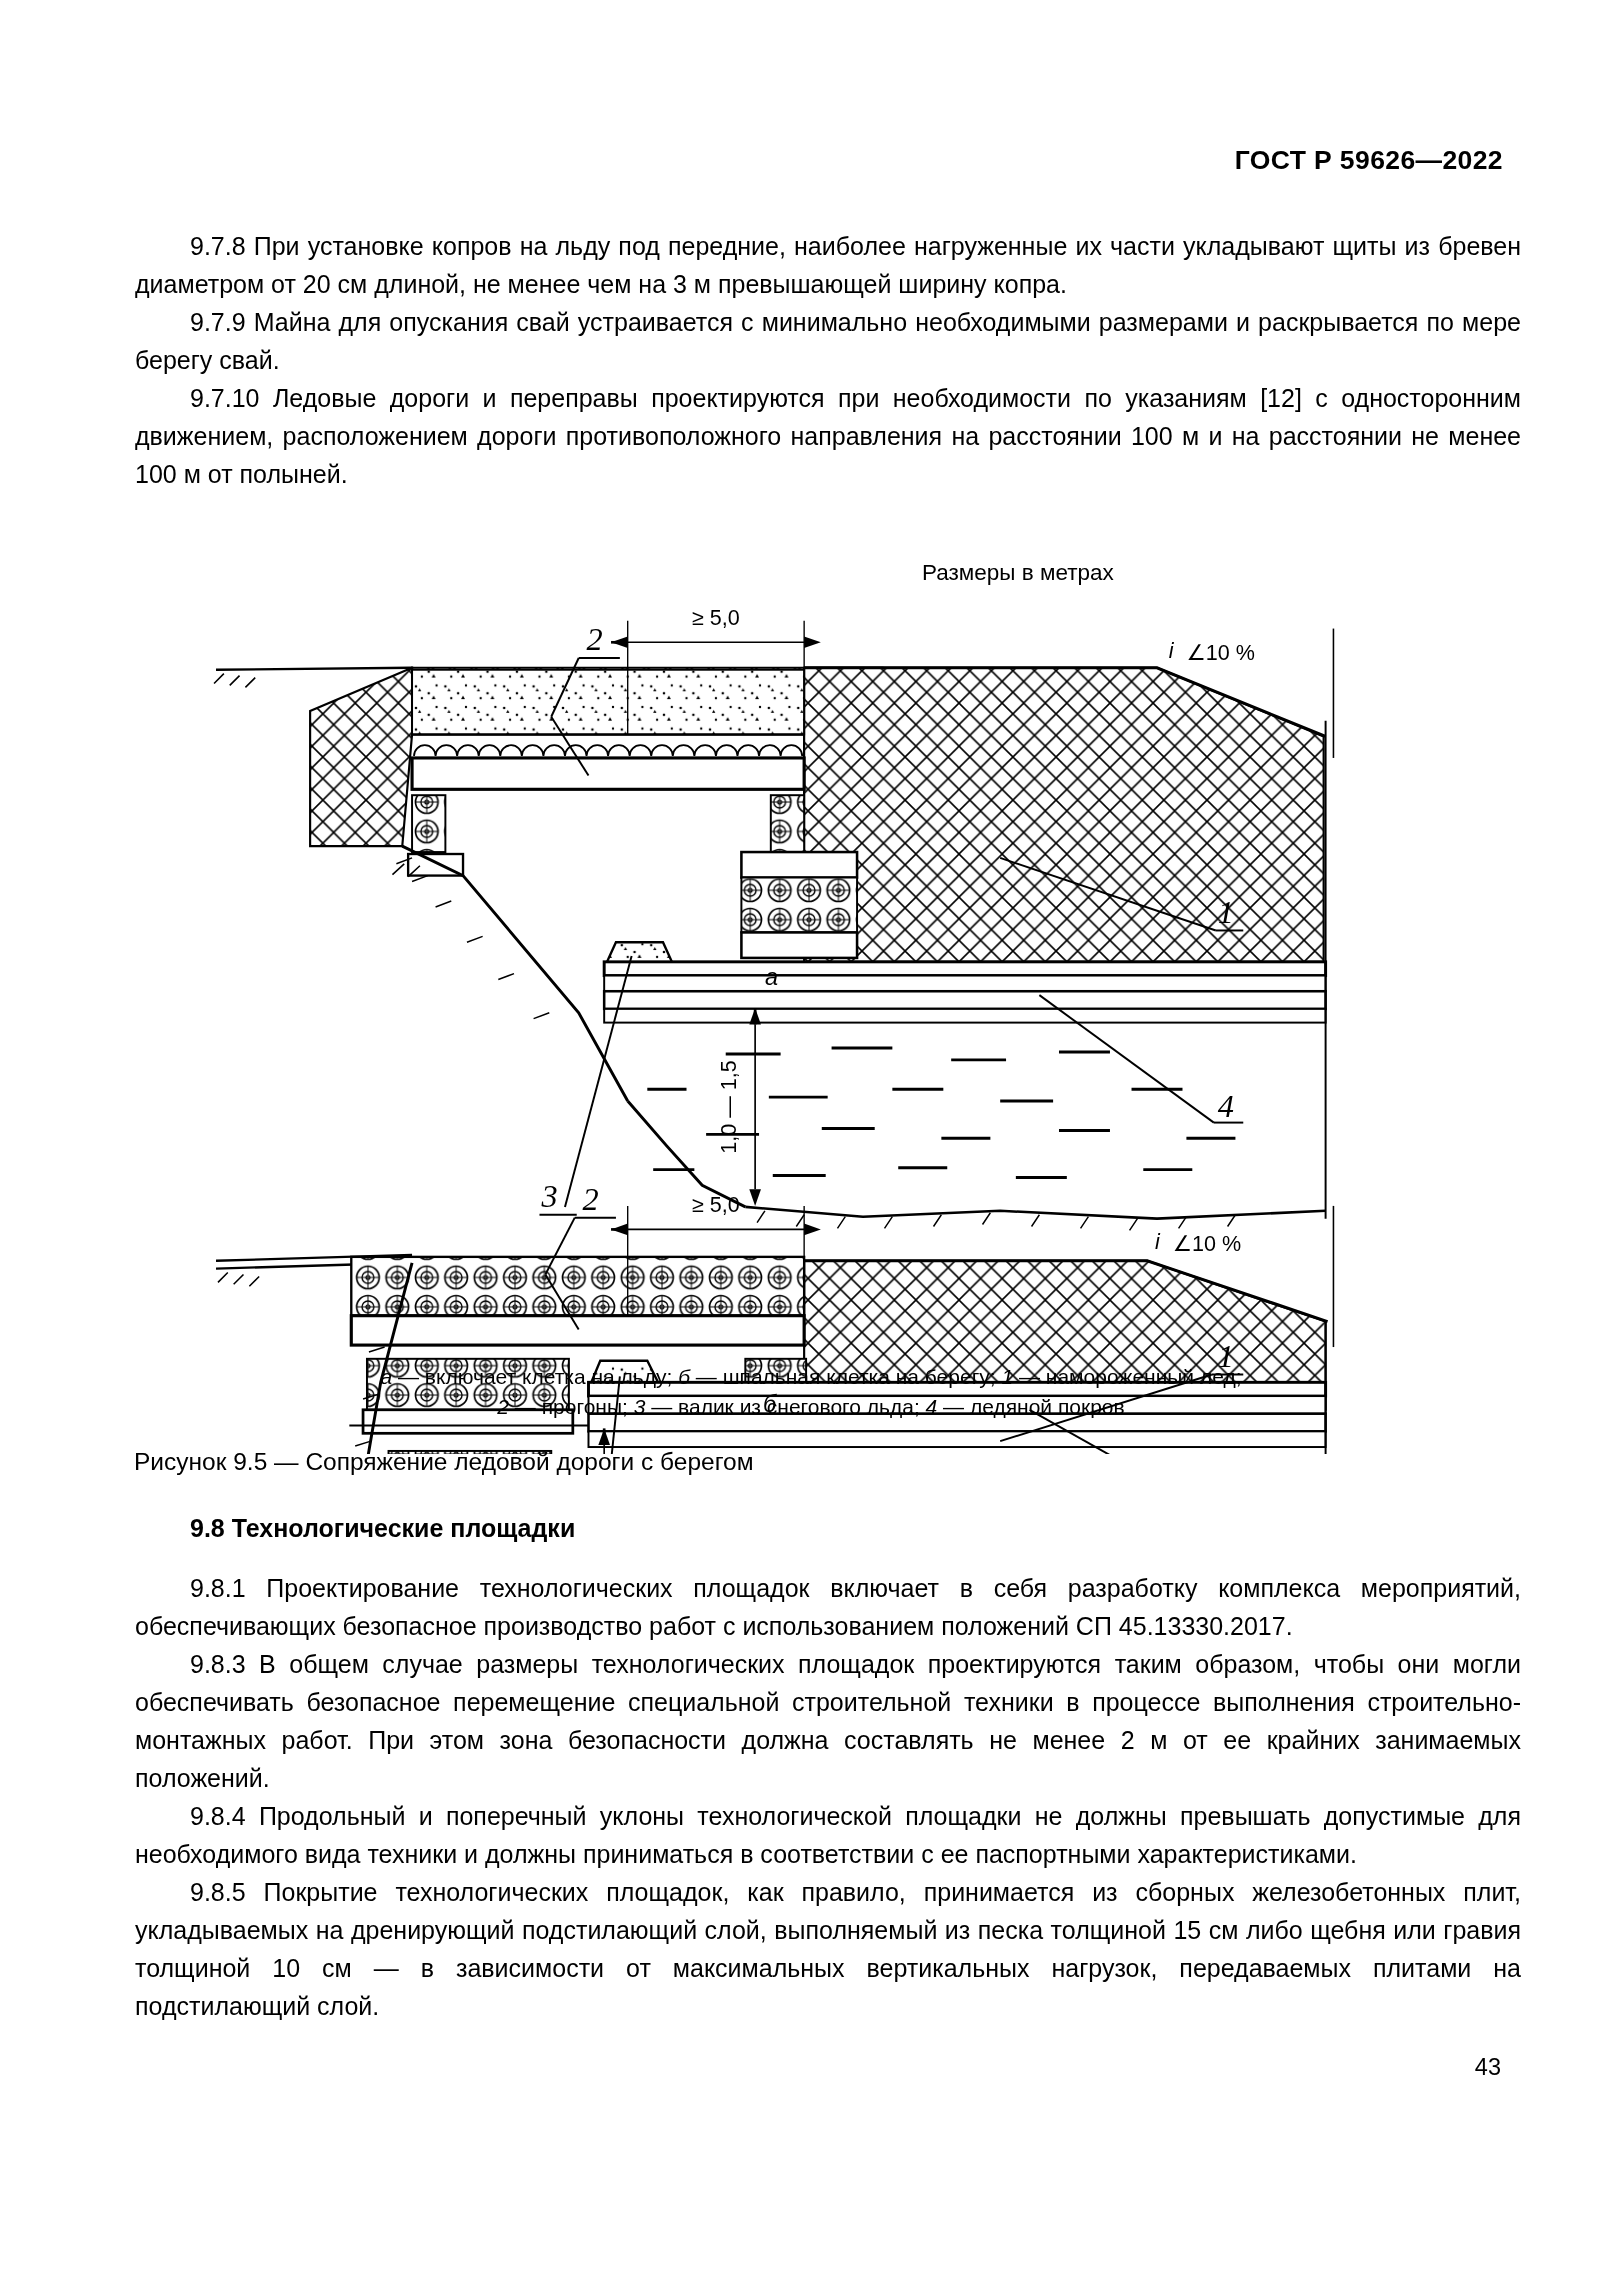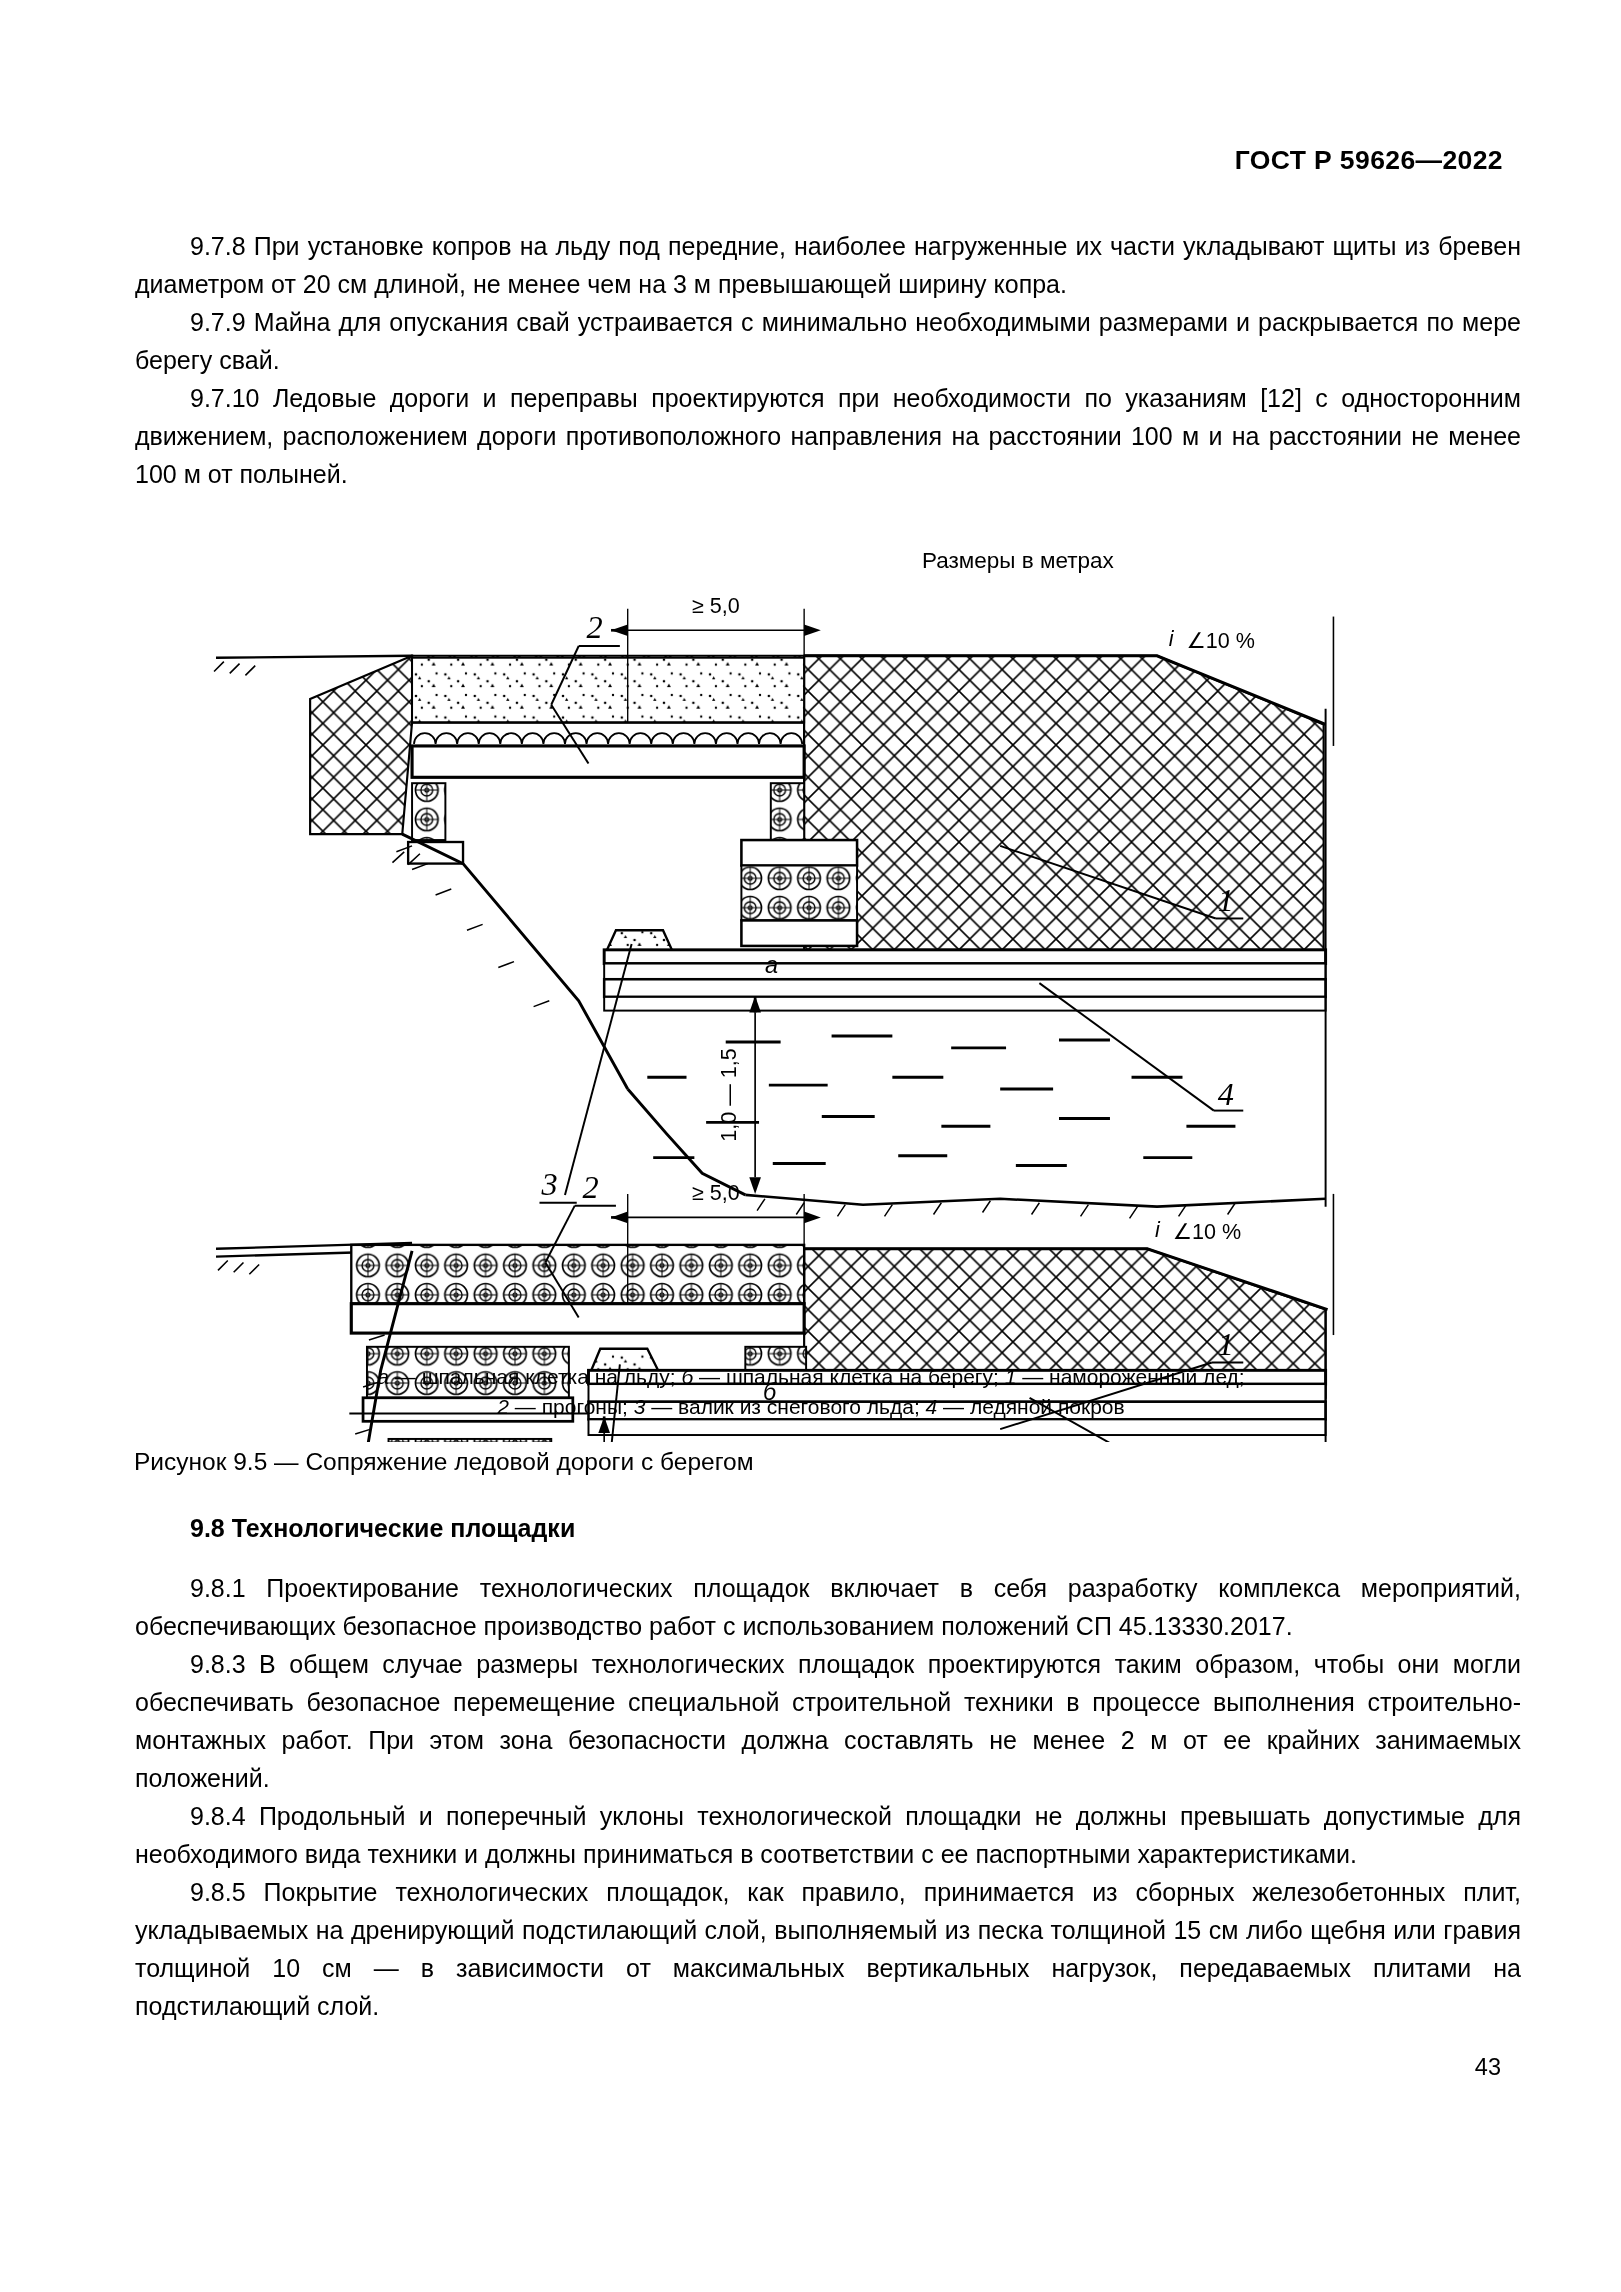--- a/index.html
+++ b/index.html
@@ -53,21 +53,21 @@
     font-size: 25px;
     font-weight: bold;
     margin: 0;
     text-indent: 55px;
   }
 
   
   .figure-wrap {
     position: absolute;
     left: 118px;
-    top: 540px;
+    top: 552px;
     width: 1386px;
     height: 902px;
   }
   .units-note {
     position: absolute;
     left: 804px;
     top: 7.8px;
     font-size: 22.5px;
   }
   svg.diagram { position: absolute; left: 0; top: 0; }
@@ -377,21 +377,21 @@
         </g>
       </g>
     </svg>
 
     <div class="subfig-label" style="left:647px; top:412px;">а</div>
     <div class="subfig-label" style="left:645px; top:839px;">б</div>
   </div>
 
   <div class="legend">
     <div>
-      <i>а</i><span> — шпальная клетка на льду; </span><i>б</i><span> — шпальная клетка на берегу; </span><i>1</i><span> — намороженный лед;</span>
+      <i>а</i><span> — включает клетка на льду; </span><i>б</i><span> — шпальная клетка на берегу; </span><i>1</i><span> — намороженный лед;</span>
     </div>
     <div>
       <i>2</i><span> — прогоны; </span><i>3</i><span> — валик из снегового льда; </span><i>4</i><span> — ледяной покров</span>
     </div>
   </div>
 
   <div class="fig-caption">Рисунок 9.5 — Сопряжение ледовой дороги с берегом</div>
 
   <div class="content" style="top:1514px;">
     <p class="sec-head">9.8  Технологические площадки</p>

